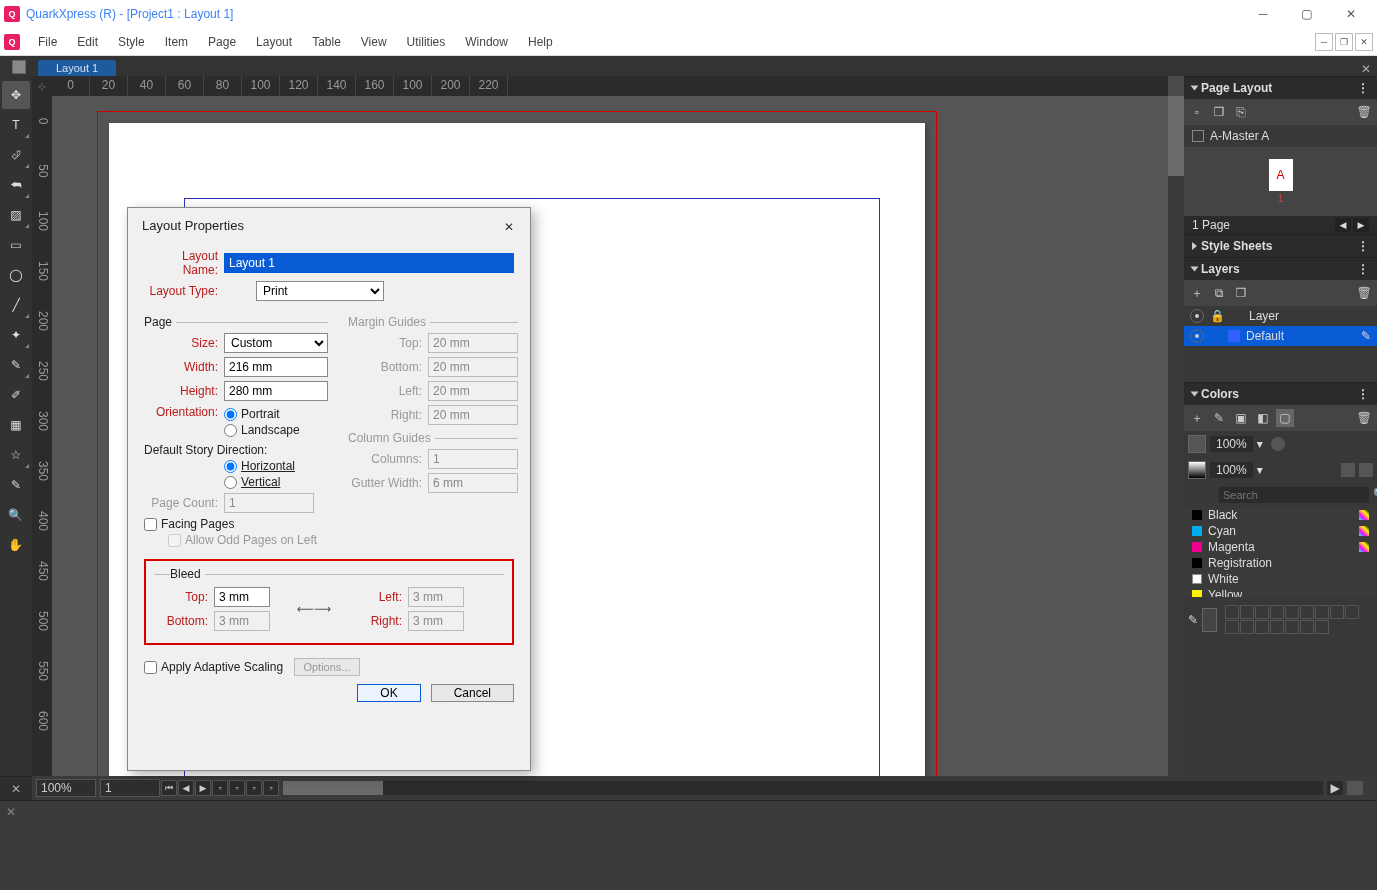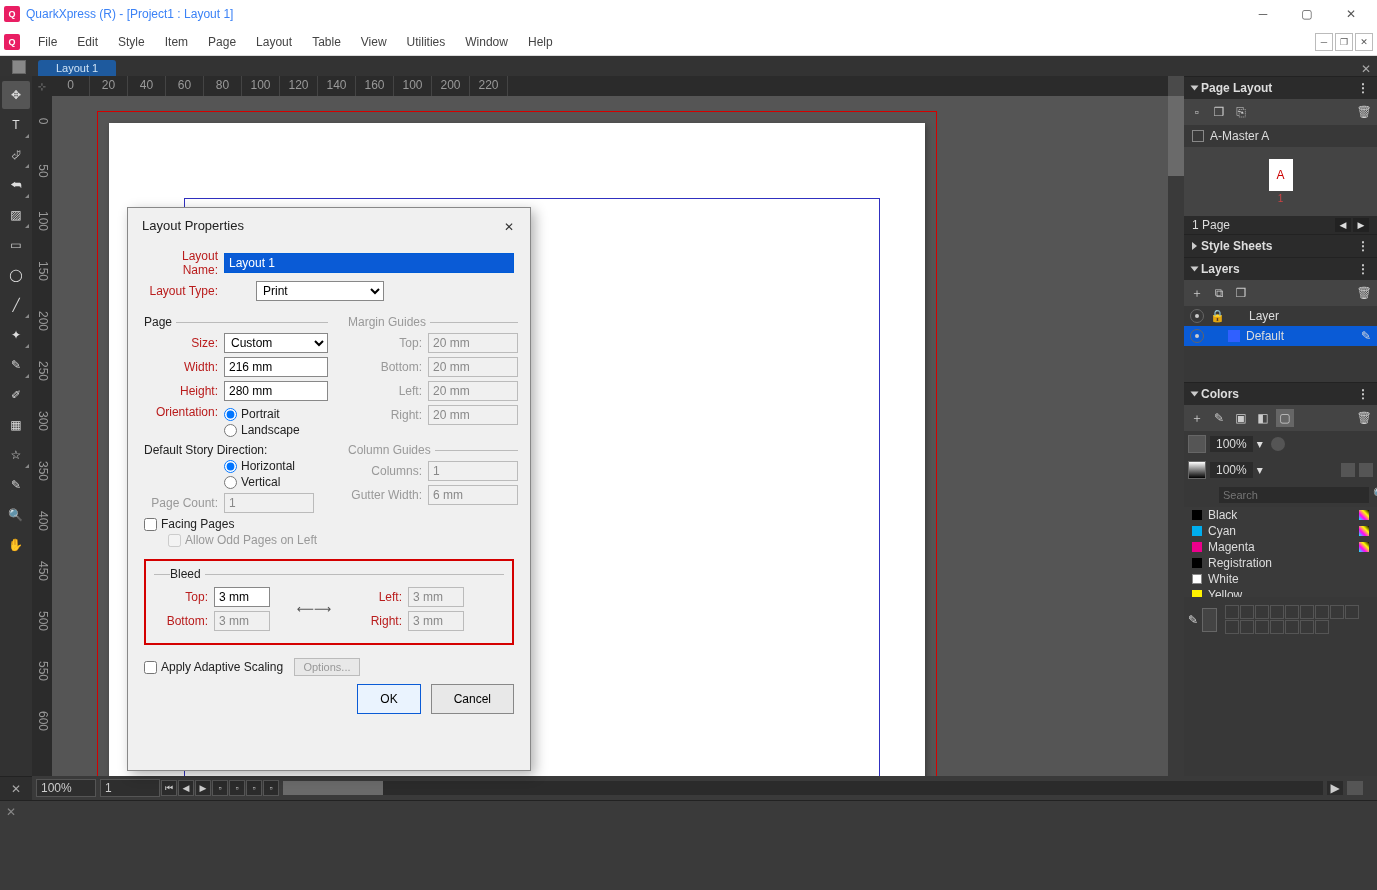--- a/index.html
+++ b/index.html
@@ -108,21 +108,21 @@
 select.inp { padding:1px 2px; }
 .two-col { display:flex; gap:20px; }
 .col { flex:1; }
 .radio-row,.check-row{display:flex;align-items:center;gap:4px;margin:2px 0; font-size:12px;}
 input[type=radio],input[type=checkbox]{margin:0;}
 .check-row.dis{color:#999;}
 .bleed-box { border:2px solid #d40000; padding:10px 8px 8px; margin:10px 0 4px; position:relative;}
 .bleed-cols{display:flex;gap:30px;}
 .link-icon{display:flex;align-items:center;justify-content:center;width:28px;color:#555;align-self:center;}
 .dlg-btns{display:flex;justify-content:flex-end;gap:10px;margin-top:8px;}
-.btn{padding:7px 22px;border:1px solid #888;background:#e8e8e8;font-size:12px;}
+.btn{padding:1px 22px;border:1px solid #888;background:#e8e8e8;font-size:12px;}
 .btn.primary{border:1px solid #0a5bd6;background:#eaf3fe;}
 .btn.small{padding:2px 8px;font-size:11px;}
 .fieldset-line{position:relative;margin:6px 0 2px;}
 .fs-lbl{display:inline-block;background:#f0f0f0;padding-right:4px;color:#222;font-size:12px;position:relative;z-index:1;}
 .fs-lbl.dis{color:#999;}
 .fieldset-line::after{content:"";position:absolute;left:0;right:0;top:50%;height:1px;background:#bbb;z-index:0;}
 </style>
 </head>
 <body>
 
@@ -482,21 +482,21 @@
                 <input type="radio" checked="" style="">
                 <span>Portrait</span>
               </div>
             <div class="radio-row">
                 <input type="radio" style="">
                 <span>Landscape</span>
               </div>
           </div>
         </div>
         <div style="font-size:12px;margin:4px 0 2px;">Default Story Direction:</div>
-        <div style="padding-left:80px;">
+        <div style="padding-left:80px;text-decoration:underline;">
           <div class="radio-row">
               <input type="radio" checked="" style="">
               <span>Horizontal</span>
             </div>
           <div class="radio-row">
               <input type="radio" style="">
               <span>Vertical</span>
             </div>
         </div>
         <div class="row">
@@ -525,21 +525,21 @@
           </div>
         <div class="row">
             <div class="lbl disabled">Left:</div>
             <input class="inp dis" style="width: 90px;" disabled="" value="20 mm">
           </div>
         <div class="row">
             <div class="lbl disabled">Right:</div>
             <input class="inp dis" style="width: 90px;" disabled="" value="20 mm">
           </div>
 
-        <div class="fieldset-line" style="margin-top:18px;"><span class="fs-lbl dis">Column Guides</span></div>
+        <div class="fieldset-line" style="margin-top:6px;"><span class="fs-lbl dis">Column Guides</span></div>
         <div class="row">
             <div class="lbl disabled">Columns:</div>
             <input class="inp dis" style="width: 90px;" disabled="" value="1">
           </div>
         <div class="row">
             <div class="lbl disabled">Gutter Width:</div>
             <input class="inp dis" style="width: 90px;" disabled="" value="6 mm">
           </div>
       </div>
     </div>

